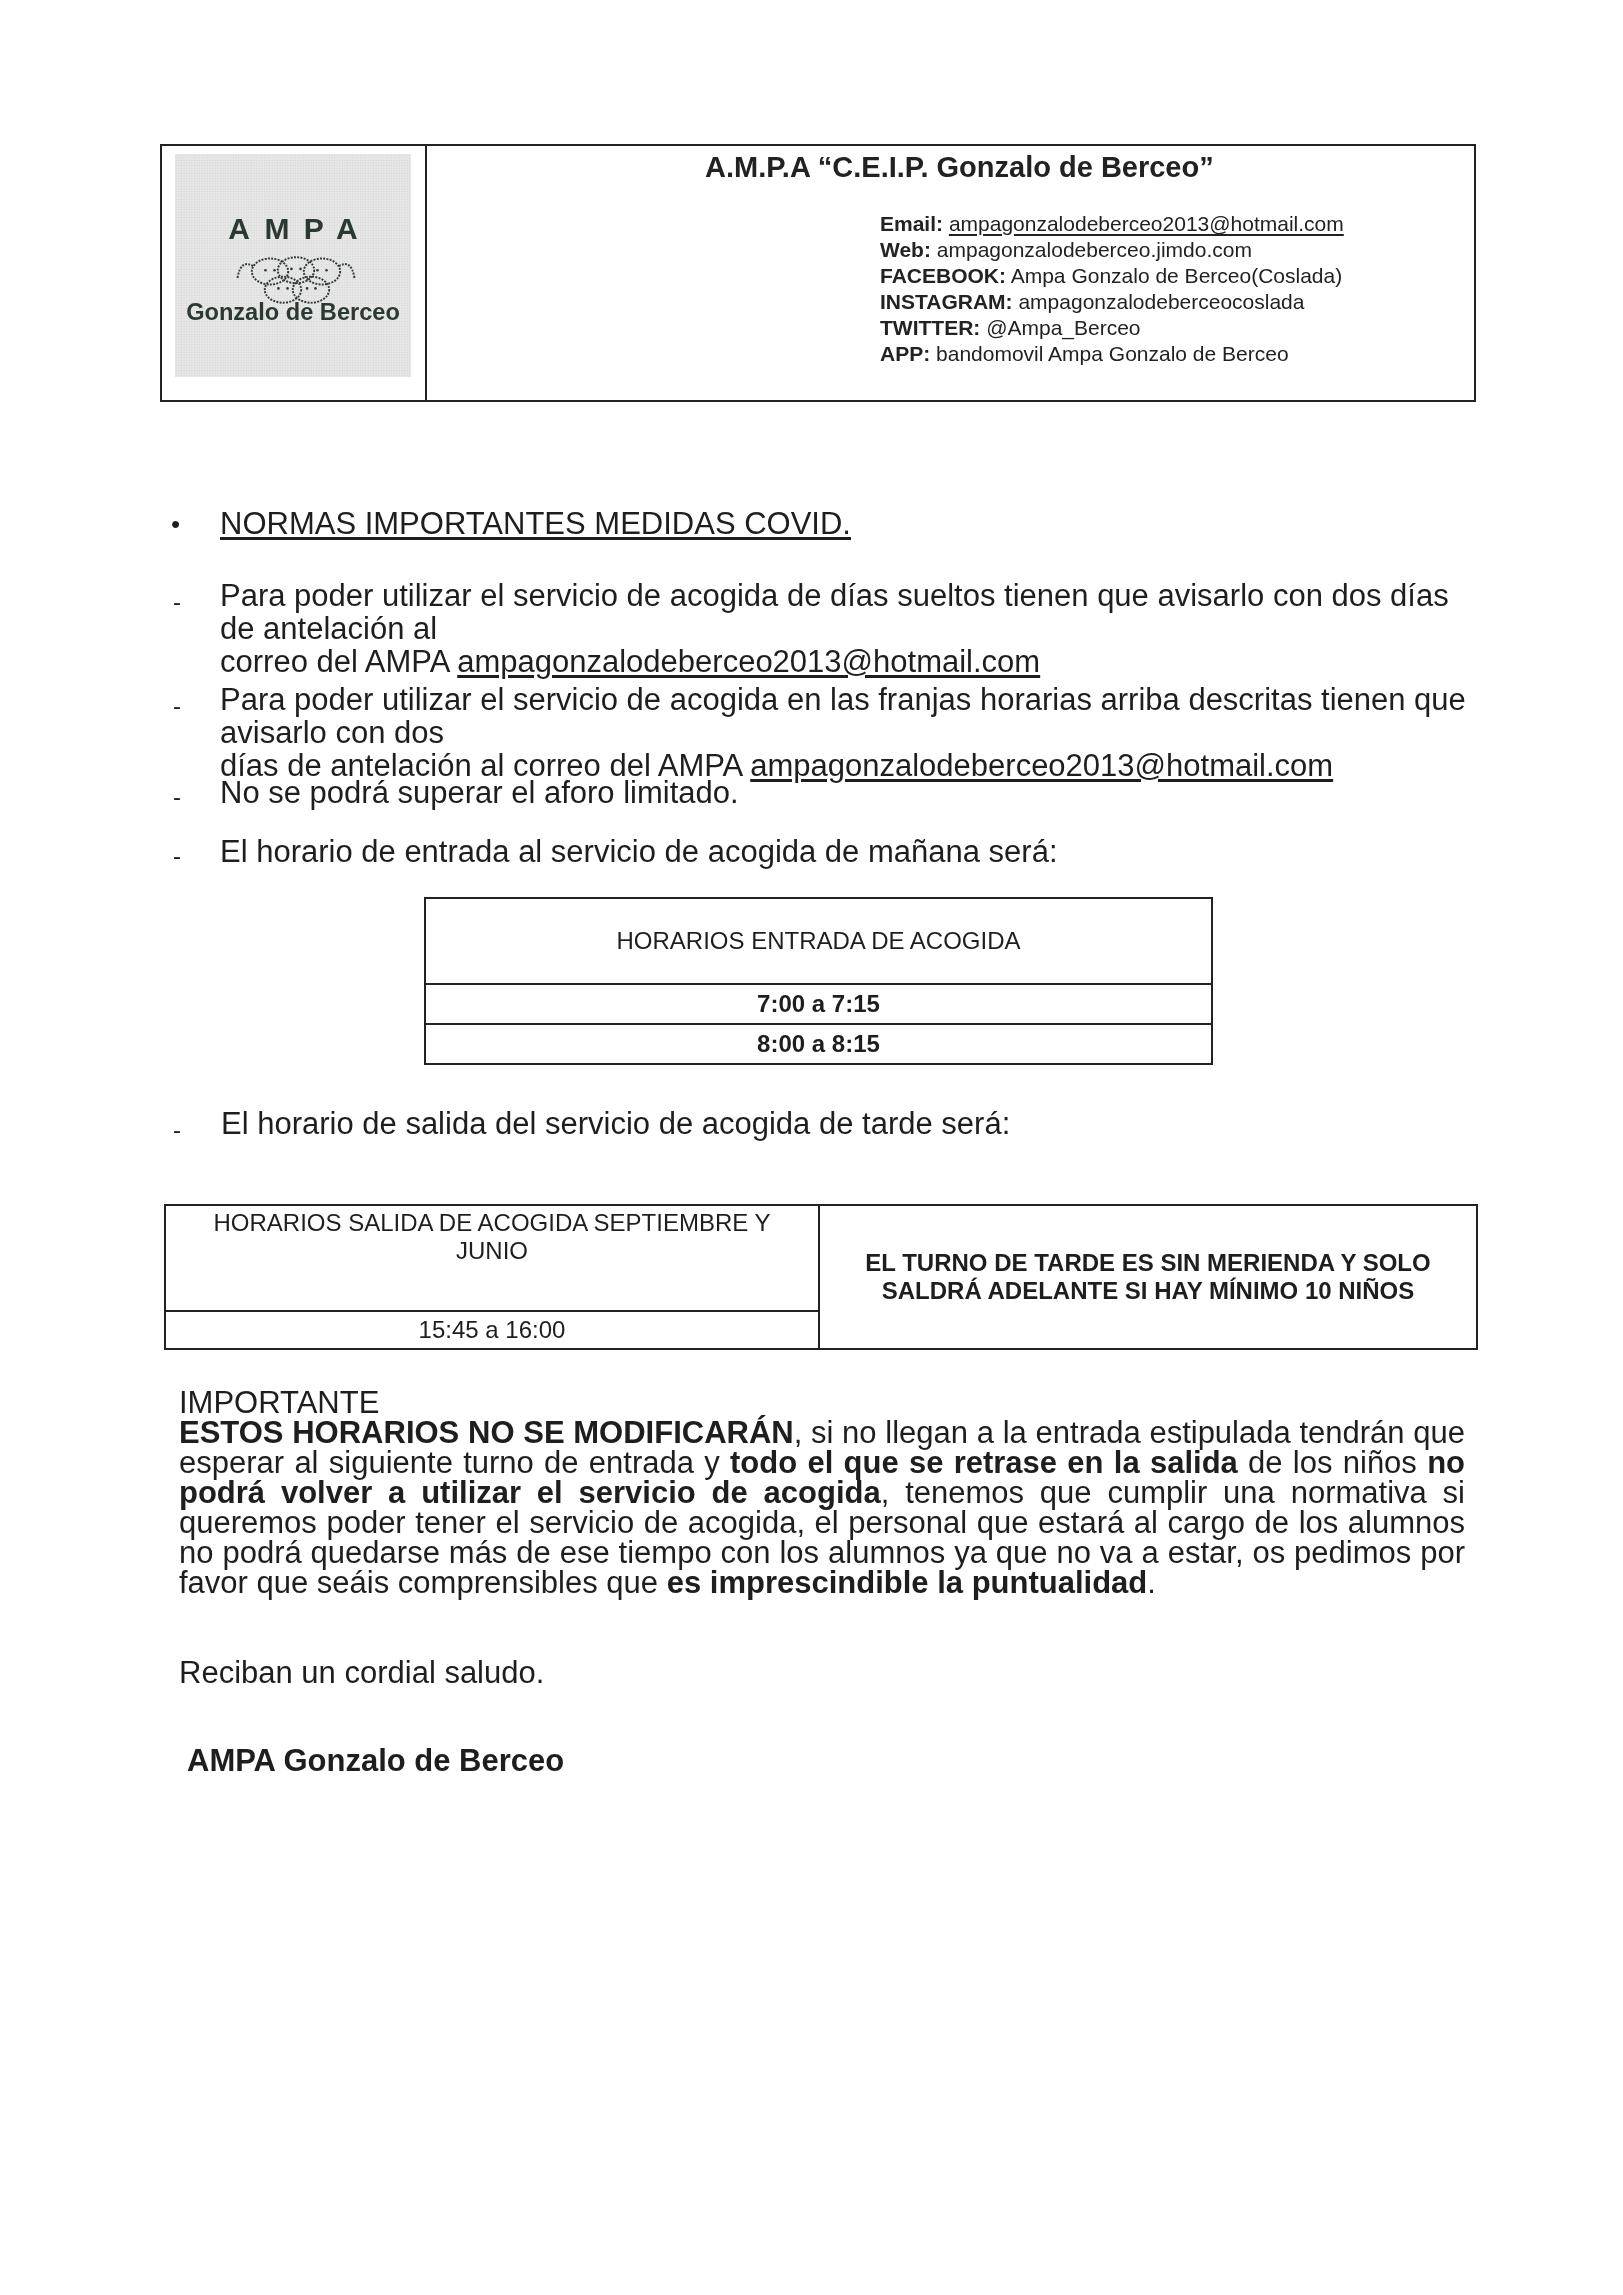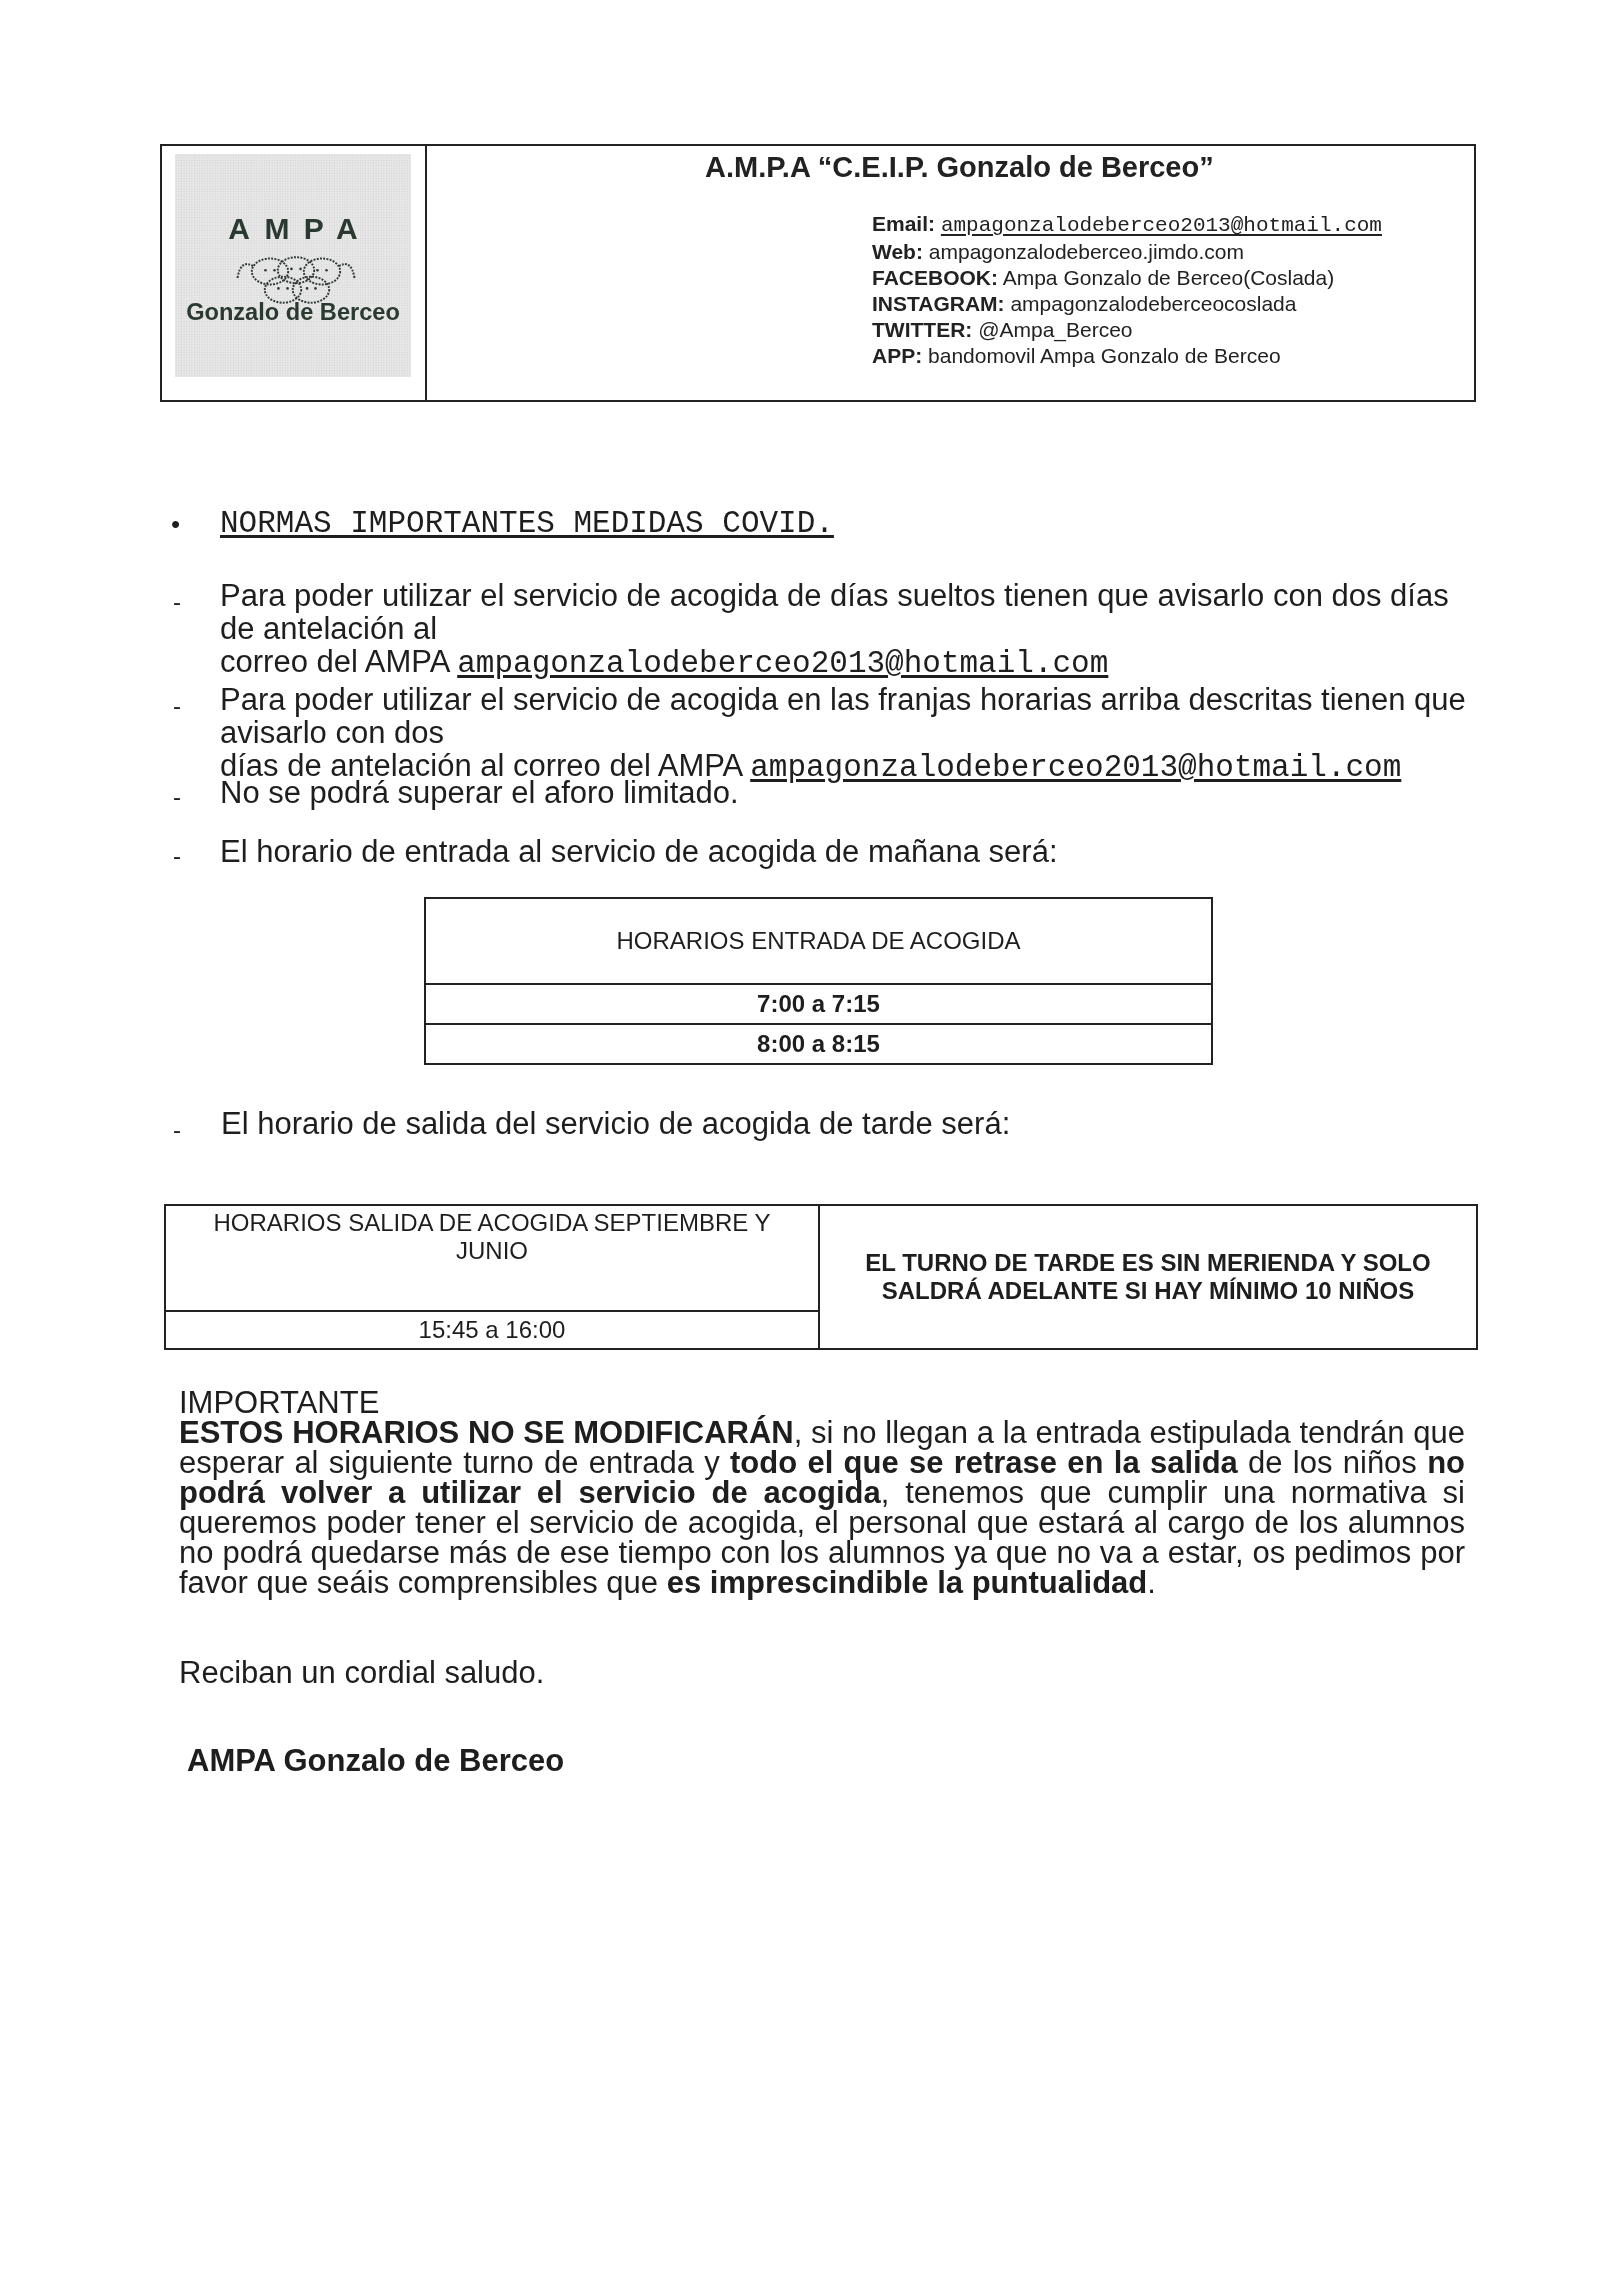--- a/index.html
+++ b/index.html
@@ -13,22 +13,22 @@
   .logo-bg { position:absolute; left:13px; top:7.9px; width:236px; height:223px; background:#e6e6e6;
              background-image:radial-gradient(#cfcfcf 0.7px, transparent 0.7px); background-size:2.6px 2.6px; }
   .logo-ampa { position:absolute; left:0; width:100%; top:58px; text-align:center; font-weight:bold;
                font-size:30px; letter-spacing:14.4px; color:#2a3a30; padding-left:14.4px; box-sizing:border-box; }
   .logo-art { position:absolute; left:59px; top:98px; }
   .logo-name { position:absolute; left:0; width:100%; top:145px; text-align:center; font-weight:bold; font-size:23.6px; color:#2a3a30; }
 
   .hdr-info { position:absolute; left:265px; top:0; right:0; bottom:0; }
   .hdr-title { position:absolute; left:281px; top:5.2px; font-size:29px; font-weight:bold; color:#222; }
   .hdr-lines { position:absolute; left:281px; top:65px; font-size:21px; line-height:26px; color:#222; }
-  .hdr-lines b { font-weight:bold; }
-  .u { text-decoration:underline; text-underline-offset:2.6px;font-family:Liberation Mono, monospace; }
+  .hdr-lines b { font-weight:bold;margin-left:8px; }
+  .u { text-decoration:underline; text-underline-offset:2.6px; }
 
   
   .txt { font-size:31px; line-height:33px; color:#1e1e1e; }
   .bullet-dot { font-size:26px; }
   .dash { left:173px; font-size:24px; }
 
   
   table { border-collapse:collapse; }
   td { border:2px solid #222; text-align:center; font-size:24px; color:#1e1e1e; padding:0; }
   .t1 { left:424px; top:897px; width:789px; }

